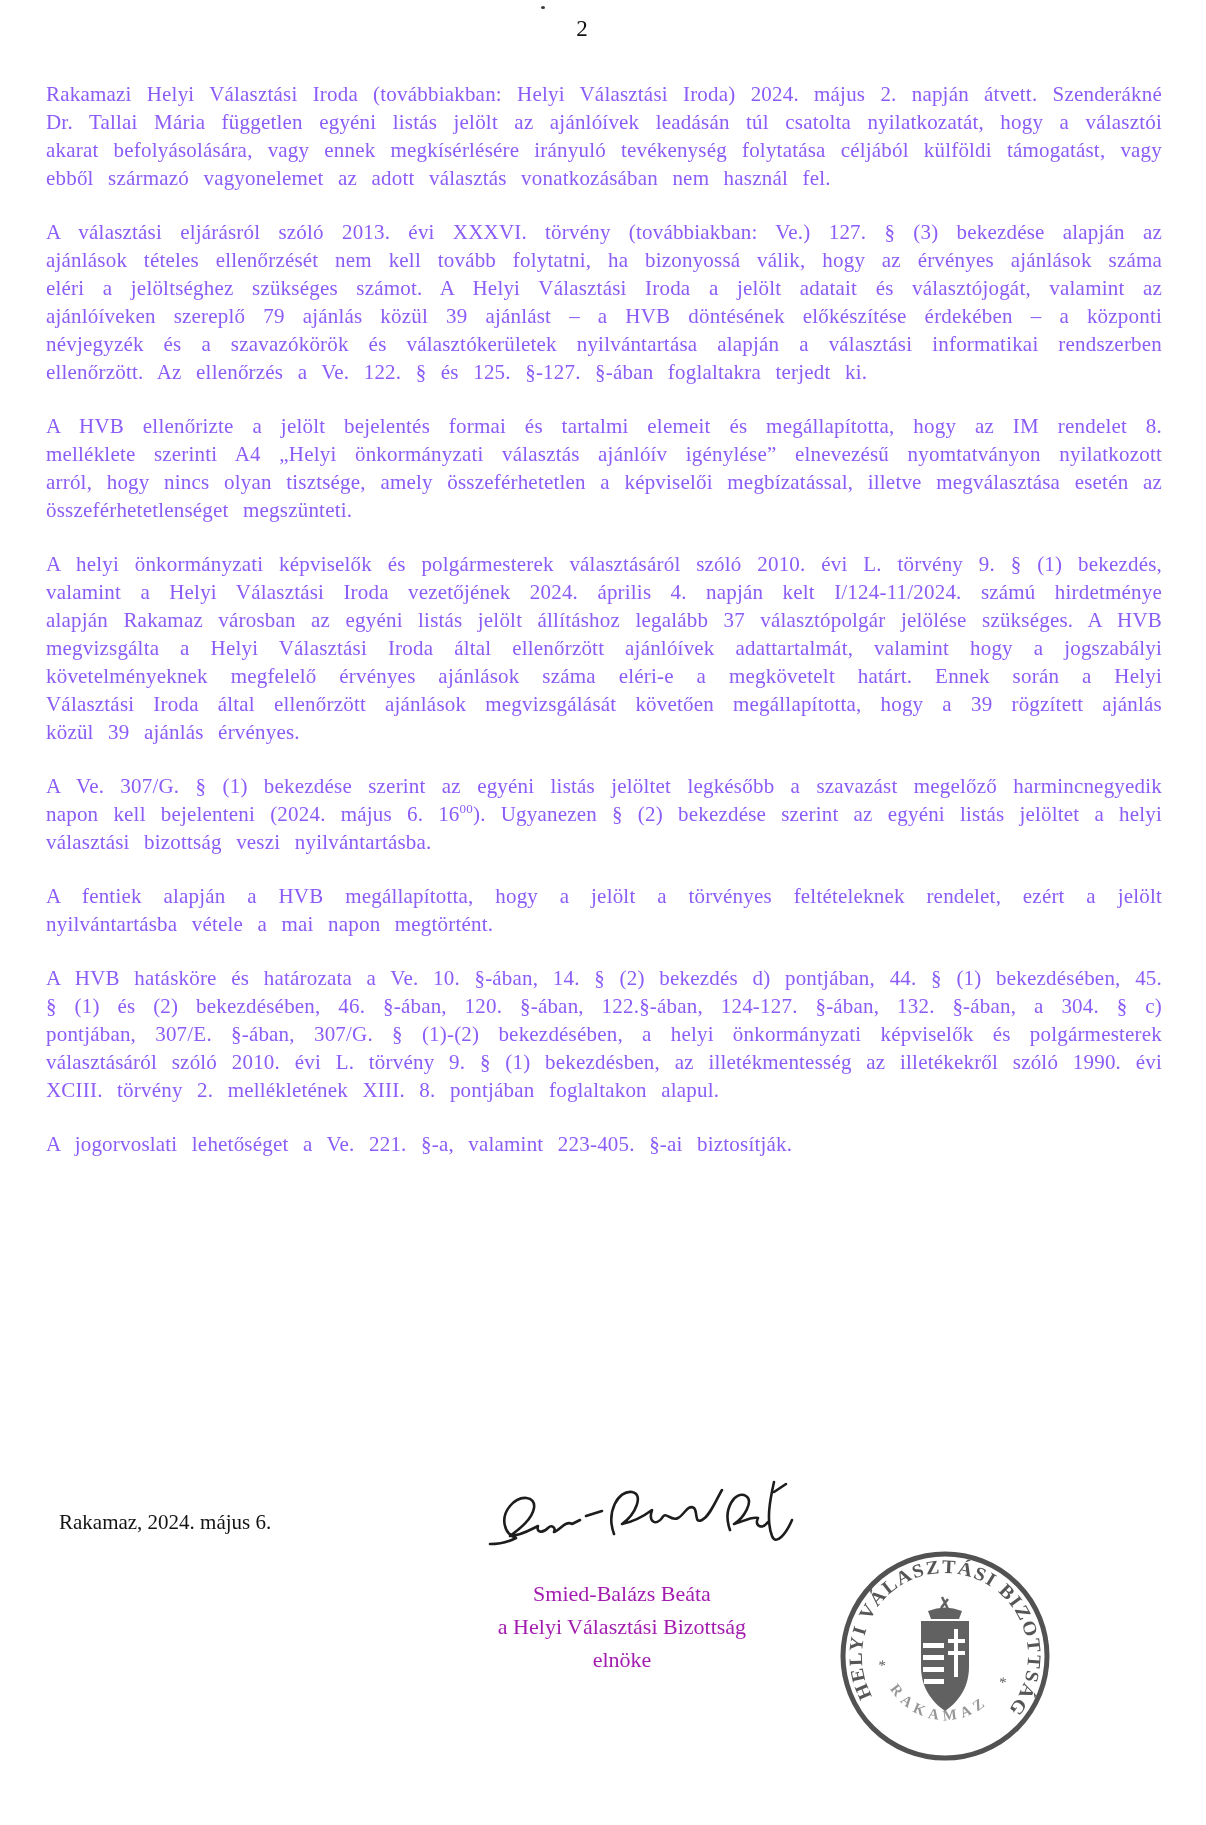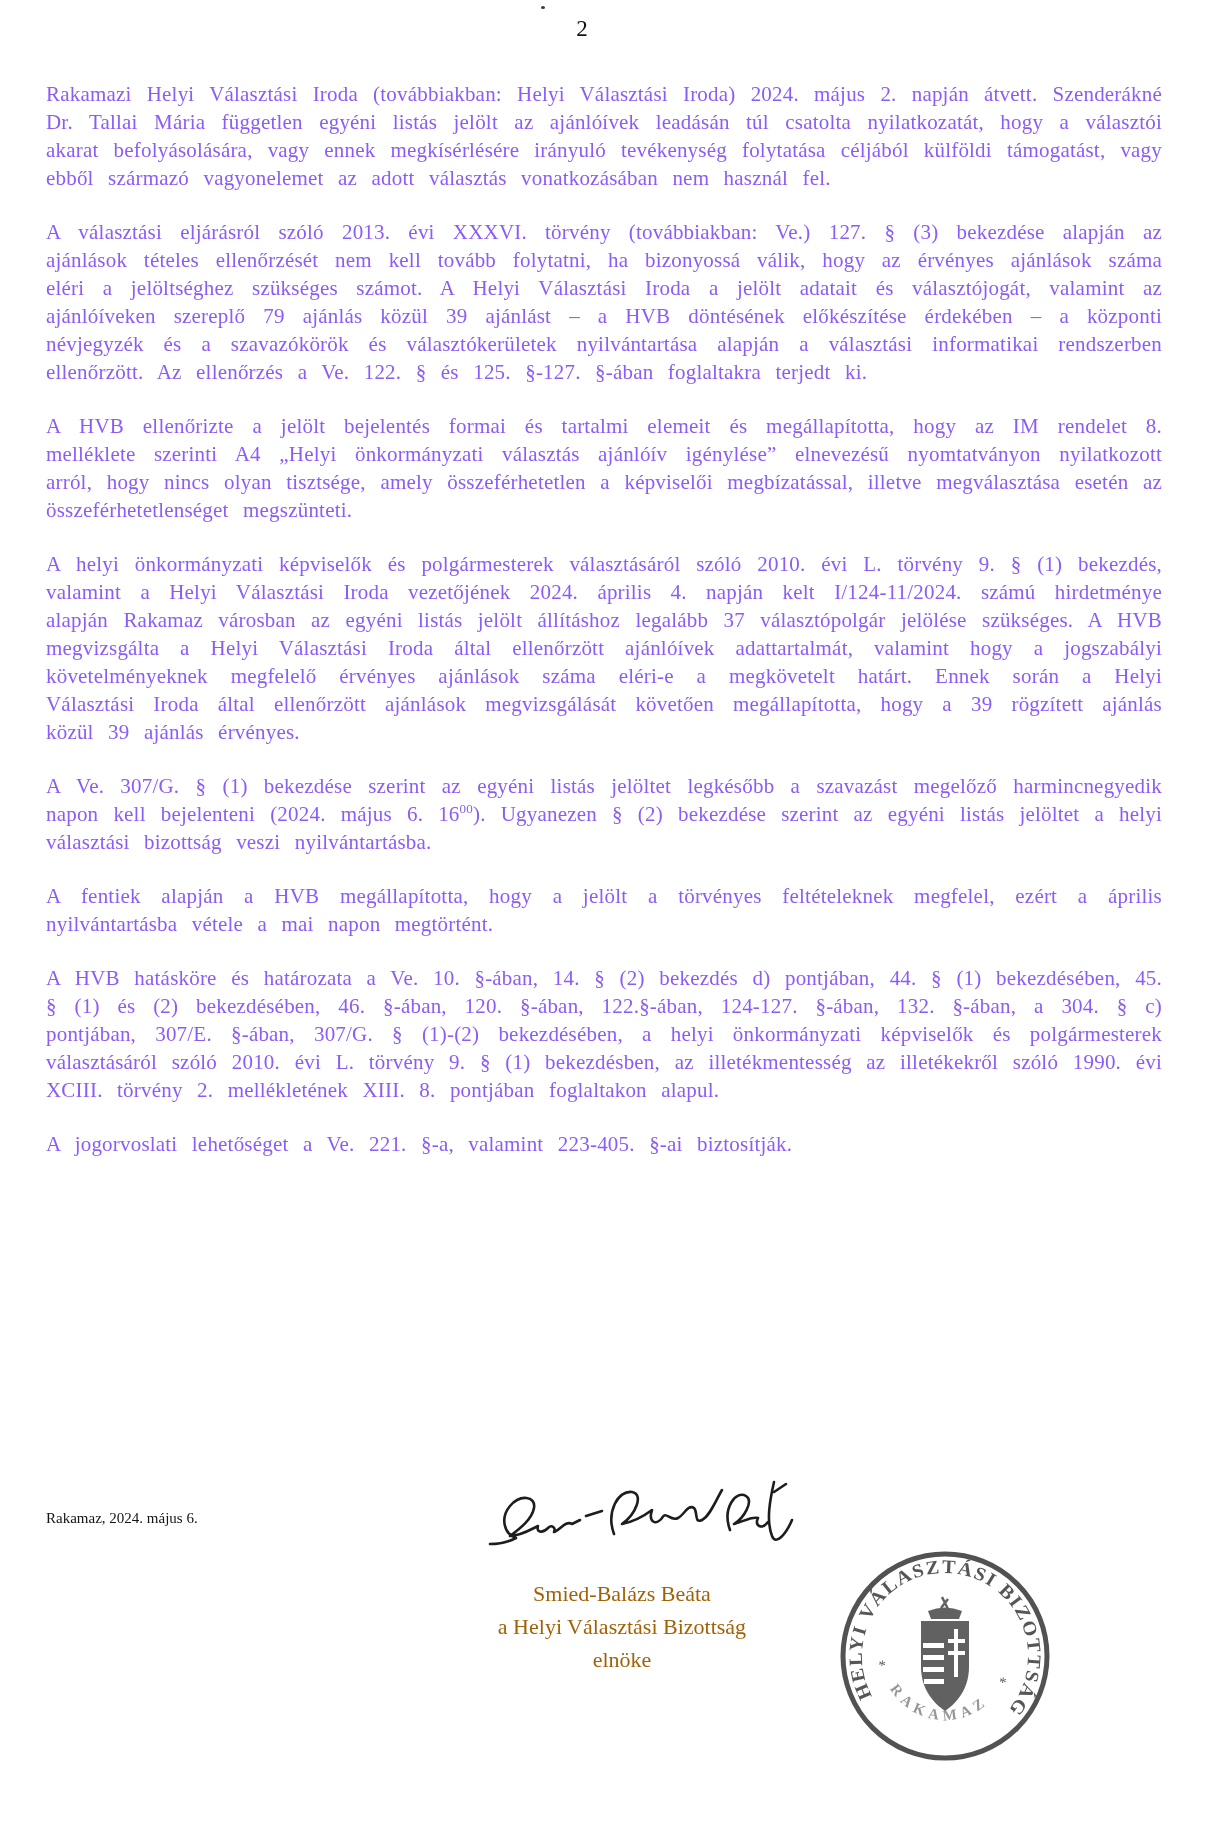--- a/index.html
+++ b/index.html
@@ -18,28 +18,28 @@
   }
   .body-text{
     position:absolute;top:80px;left:46px;width:1116px;
   }
   .para{
     margin:0 0 26px 0;font-size:21px;line-height:28px;
     text-align:justify;word-spacing:9px;letter-spacing:0.2px;color:#8b5cf6;
   }
   .para sup{font-size:13px;line-height:0;vertical-align:super;}
   .date-line{
-    position:absolute;left:46px;top:1510px;font-size:15px;color:#141414;
+    position:absolute;left:59px;top:1510px;font-size:21px;color:#141414;
   }
   .handwriting{
     position:absolute;left:486px;top:1474px;width:310px;height:100px;
   }
   .sig-block{
     position:absolute;left:452px;top:1577px;width:340px;text-align:center;
-    font-size:22px;line-height:33px;color:#a16207;
+    font-size:22px;line-height:33px;color:#a21caf;
   }
   .stamp{
     position:absolute;left:836px;top:1547px;width:218px;height:218px;
     color:#3f3f3f;
   }
   .stamp text{font-family:"Liberation Serif",serif;}
 </style>
 </head>
 <body>
 
@@ -48,21 +48,21 @@
   <span class="speck"></span>
 
   <div class="page-number">2</div>
 
   <main class="body-text">
     <p class="para">Rakamazi Helyi Választási Iroda (továbbiakban: Helyi Választási Iroda) 2024. május 2. napján átvett. Szenderákné Dr. Tallai Mária független egyéni listás jelölt az ajánlóívek leadásán túl csatolta nyilatkozatát, hogy a választói akarat befolyásolására, vagy ennek megkísérlésére irányuló tevékenység folytatása céljából külföldi támogatást, vagy ebből származó vagyonelemet az adott választás vonatkozásában nem használ fel.</p>
     <p class="para">A választási eljárásról szóló 2013. évi XXXVI. törvény (továbbiakban: Ve.) 127. § (3) bekezdése alapján az ajánlások tételes ellenőrzését nem kell tovább folytatni, ha bizonyossá válik, hogy az érvényes ajánlások száma eléri a jelöltséghez szükséges számot. A Helyi Választási Iroda a jelölt adatait és választójogát, valamint az ajánlóíveken szereplő 79 ajánlás közül 39 ajánlást – a HVB döntésének előkészítése érdekében – a központi névjegyzék és a szavazókörök és választókerületek nyilvántartása alapján a választási informatikai rendszerben ellenőrzött. Az ellenőrzés a Ve. 122. § és 125. §-127. §-ában foglaltakra terjedt ki.</p>
     <p class="para">A HVB ellenőrizte a jelölt bejelentés formai és tartalmi elemeit és megállapította, hogy az IM rendelet 8. melléklete szerinti A4 „Helyi önkormányzati választás ajánlóív igénylése” elnevezésű nyomtatványon nyilatkozott arról, hogy nincs olyan tisztsége, amely összeférhetetlen a képviselői megbízatással, illetve megválasztása esetén az összeférhetetlenséget megszünteti.</p>
     <p class="para">A helyi önkormányzati képviselők és polgármesterek választásáról szóló 2010. évi L. törvény 9. § (1) bekezdés, valamint a Helyi Választási Iroda vezetőjének 2024. április 4. napján kelt I/124-11/2024. számú hirdetménye alapján Rakamaz városban az egyéni listás jelölt állításhoz legalább 37 választópolgár jelölése szükséges. A HVB megvizsgálta a Helyi Választási Iroda által ellenőrzött ajánlóívek adattartalmát, valamint hogy a jogszabályi követelményeknek megfelelő érvényes ajánlások száma eléri-e a megkövetelt határt. Ennek során a Helyi Választási Iroda által ellenőrzött ajánlások megvizsgálását követően megállapította, hogy a 39 rögzített ajánlás közül 39 ajánlás érvényes.</p>
     <p class="para"><span>A Ve. 307/G. § (1) bekezdése szerint az egyéni listás jelöltet legkésőbb a szavazást megelőző harmincnegyedik napon kell bejelenteni (2024. május 6. 16</span><sup>00</sup><span>). Ugyanezen § (2) bekezdése szerint az egyéni listás jelöltet a helyi választási bizottság veszi nyilvántartásba.</span></p>
-    <p class="para">A fentiek alapján a HVB megállapította, hogy a jelölt a törvényes feltételeknek megfelel, ezért a április nyilvántartásba vétele a mai napon megtörtént.</p>
+    <p class="para">A fentiek alapján a HVB megállapította, hogy a jelölt a törvényes feltételeknek rendelet, ezért a jelölt nyilvántartásba vétele a mai napon megtörtént.</p>
     <p class="para">A HVB hatásköre és határozata a Ve. 10. §-ában, 14. § (2) bekezdés d) pontjában, 44. § (1) bekezdésében, 45. § (1) és (2) bekezdésében, 46. §-ában, 120. §-ában, 122.§-ában, 124-127. §-ában, 132. §-ában, a 304. § c) pontjában, 307/E. §-ában, 307/G. § (1)-(2) bekezdésében, a helyi önkormányzati képviselők és polgármesterek választásáról szóló 2010. évi L. törvény 9. § (1) bekezdésben, az illetékmentesség az illetékekről szóló 1990. évi XCIII. törvény 2. mellékletének XIII. 8. pontjában foglaltakon alapul.</p>
     <p class="para">A jogorvoslati lehetőséget a Ve. 221. §-a, valamint 223-405. §-ai biztosítják.</p>
   </main>
 
   <div class="date-line">Rakamaz, 2024. május 6.</div>
 
   <svg class="handwriting" viewBox="0 0 310 100" fill="none" stroke="#1d1d1d" stroke-width="2.6" stroke-linecap="round" stroke-linejoin="round">
     <path d="M4,70 C14,70 22,68 30,64 C18,60 14,44 24,32 C34,20 50,22 48,34 C46,46 32,56 24,62 C34,62 44,56 52,52 C50,58 56,60 62,54 C66,50 70,54 68,58 C74,56 80,46 86,50 L94,46"></path>
     <path d="M100,42 L116,37"></path>
     <path d="M128,60 C120,38 132,16 146,18 C158,20 150,40 136,50 C146,48 158,42 166,36 C162,48 170,52 176,44 C180,36 184,48 192,44 C198,41 202,30 208,34 C212,38 208,50 216,46 C224,42 230,26 236,16"></path>

